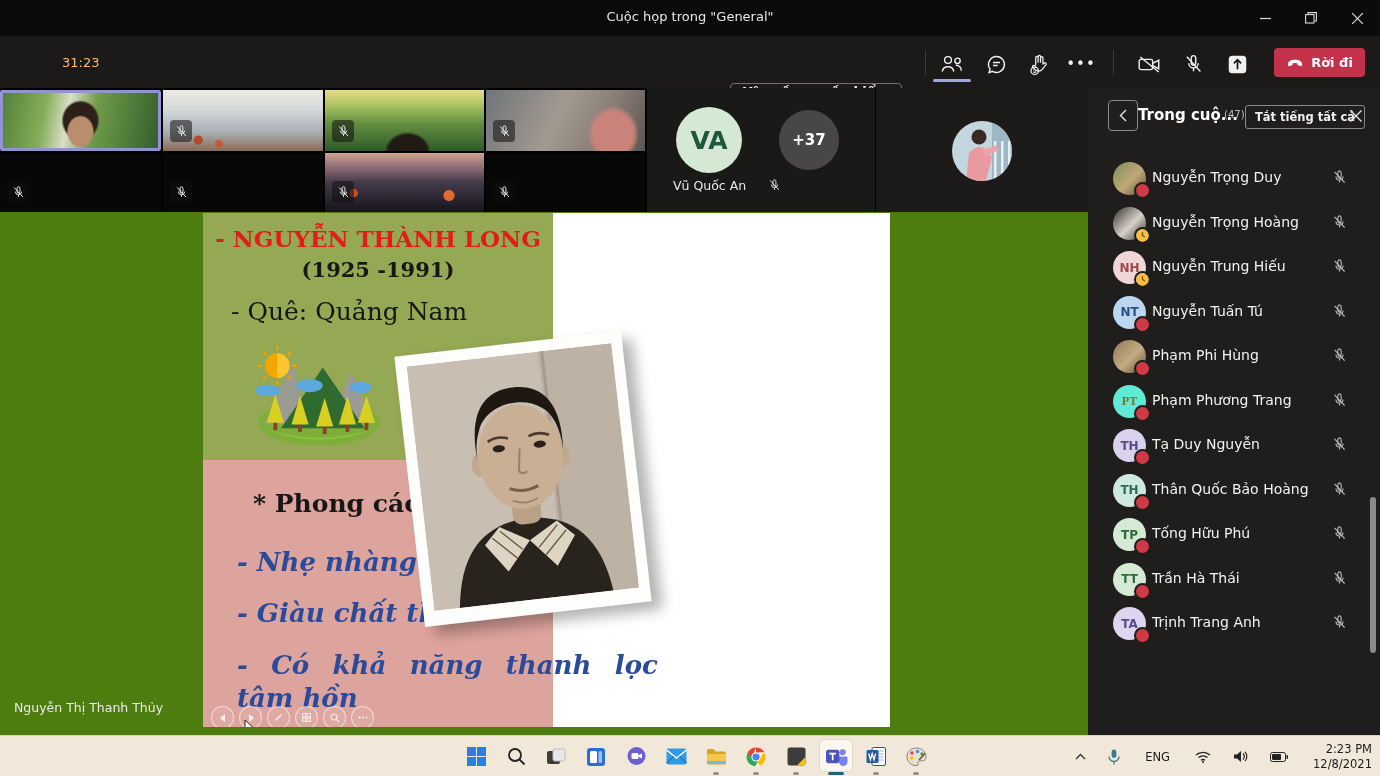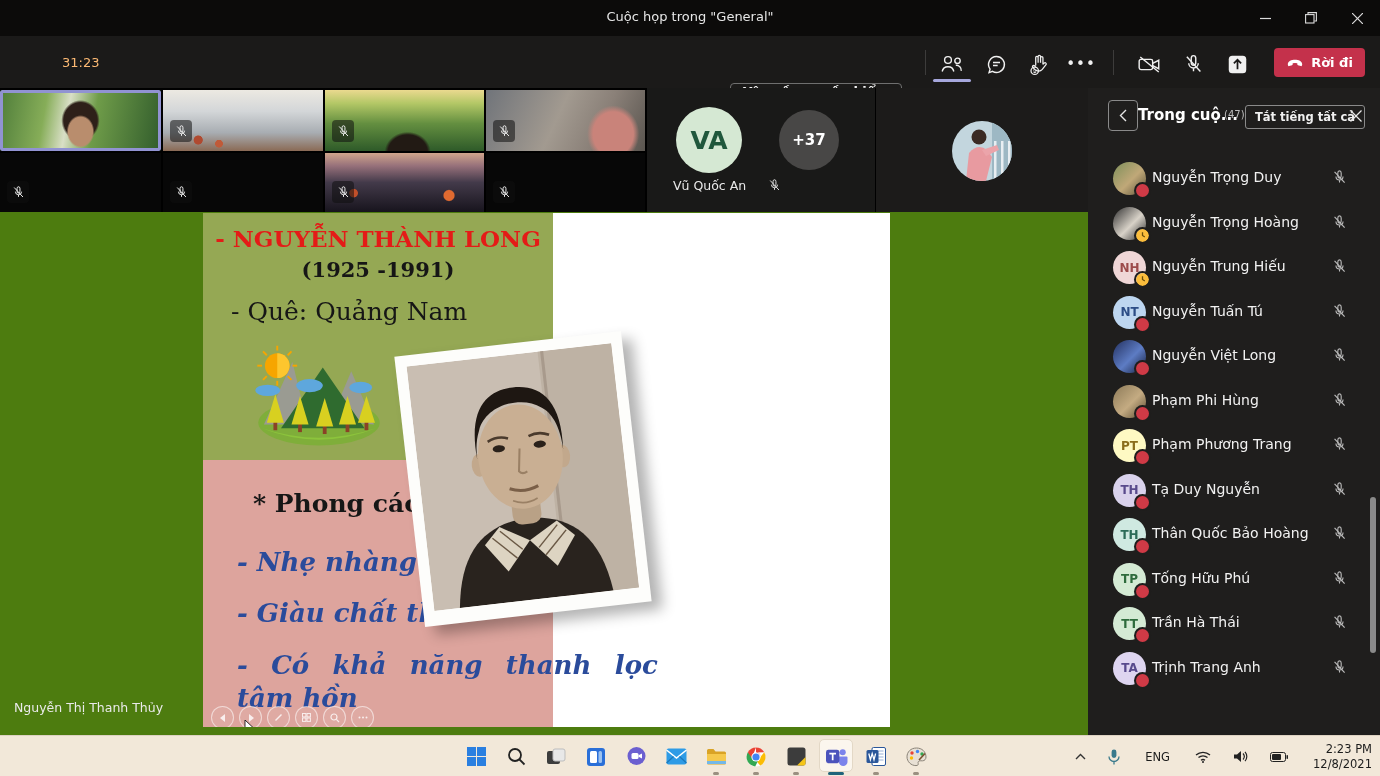--- a/index.html
+++ b/index.html
@@ -509,47 +509,34 @@
     </div>
     <div class="pname">Nguyễn Tuấn Tú</div>
     <svg class="pmic" width="15" height="15" viewBox="0 0 16 17" fill="none" stroke="#bdbdbd" stroke-width="1.25">
       <path d="M6.1 3.3 a1.9 2.3 0 0 1 3.8 0 v3.6 a1.9 2.3 0 0 1 -3.8 0 z"></path>
       <path d="M4 7.4 a4 4 0 0 0 8 0"></path>
               <path d="M8 11.6 v2.6"></path>
       <line x1="2.4" y1="2" x2="13.8" y2="14.4"></line>
     </svg>
   </div>
           <div class="prow">
-    <div class="pavatar" style="background: linear-gradient(135deg, rgb(35, 48, 94), rgb(93, 124, 196) 55%, rgb(19, 28, 56));">
-      <span class="pinitials"></span>
-      <span class="pbadge" style="background: rgb(207, 58, 70);"></span>
-    </div>
-    <div class="pname">Nguyễn Việt Long</div>
-    <svg class="pmic" width="15" height="15" viewBox="0 0 16 17" fill="none" stroke="#bdbdbd" stroke-width="1.25">
-      <path d="M6.1 3.3 a1.9 2.3 0 0 1 3.8 0 v3.6 a1.9 2.3 0 0 1 -3.8 0 z"></path>
-      <path d="M4 7.4 a4 4 0 0 0 8 0"></path>
-              <path d="M8 11.6 v2.6"></path>
-      <line x1="2.4" y1="2" x2="13.8" y2="14.4"></line>
-    </svg>
-  </div>
-          <div class="prow">
     <div class="pavatar" style="background: linear-gradient(135deg, rgb(140, 122, 88), rgb(196, 171, 130) 55%, rgb(87, 72, 47));">
       <span class="pinitials"></span>
       <span class="pbadge" style="background: rgb(207, 58, 70);"></span>
     </div>
     <div class="pname">Phạm Phi Hùng</div>
     <svg class="pmic" width="15" height="15" viewBox="0 0 16 17" fill="none" stroke="#bdbdbd" stroke-width="1.25">
       <path d="M6.1 3.3 a1.9 2.3 0 0 1 3.8 0 v3.6 a1.9 2.3 0 0 1 -3.8 0 z"></path>
       <path d="M4 7.4 a4 4 0 0 0 8 0"></path>
               <path d="M8 11.6 v2.6"></path>
       <line x1="2.4" y1="2" x2="13.8" y2="14.4"></line>
     </svg>
   </div>
           <div class="prow">
-    <div class="pavatar" style="background: #fef9c3; color: rgb(138, 109, 28);">
+    <div class="pavatar" style="background: #5eead4; color: rgb(138, 109, 28); font-family: Liberation Serif, serif;">
       <span class="pinitials">PT</span>
       <span class="pbadge" style="background: rgb(207, 58, 70);"></span>
     </div>
     <div class="pname">Phạm Phương Trang</div>
     <svg class="pmic" width="15" height="15" viewBox="0 0 16 17" fill="none" stroke="#bdbdbd" stroke-width="1.25">
       <path d="M6.1 3.3 a1.9 2.3 0 0 1 3.8 0 v3.6 a1.9 2.3 0 0 1 -3.8 0 z"></path>
       <path d="M4 7.4 a4 4 0 0 0 8 0"></path>
               <path d="M8 11.6 v2.6"></path>
       <line x1="2.4" y1="2" x2="13.8" y2="14.4"></line>
     </svg>

